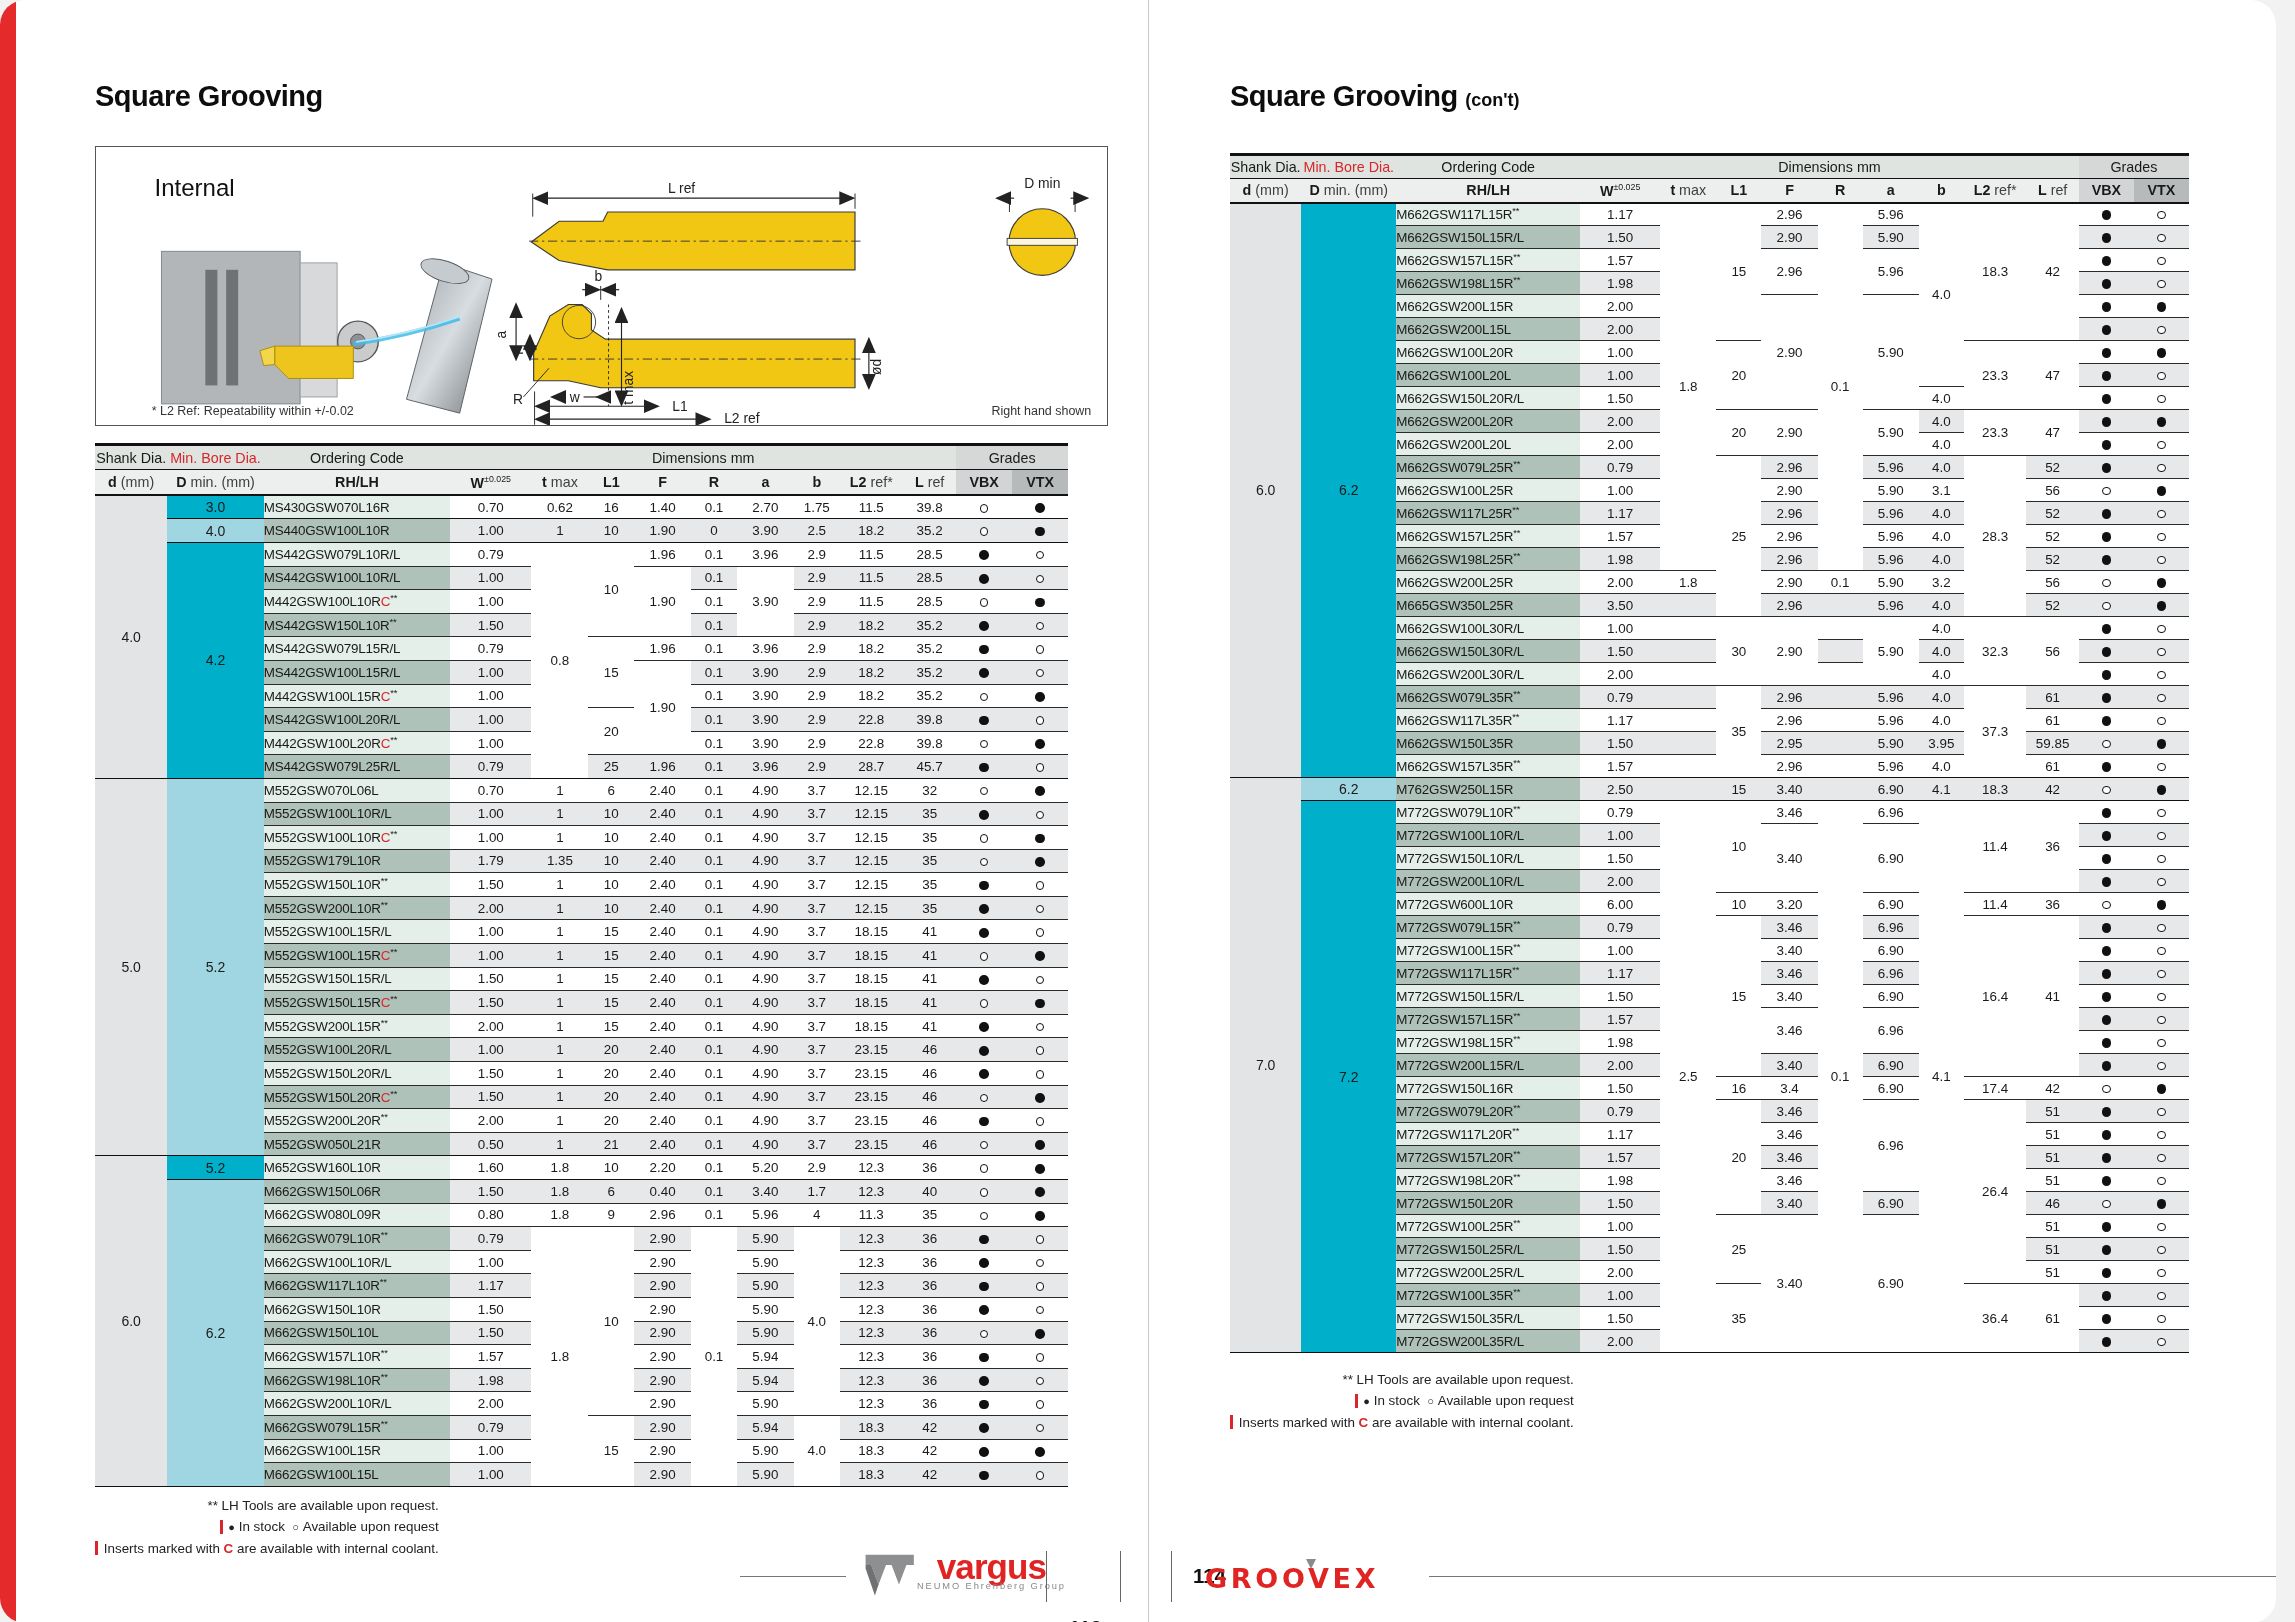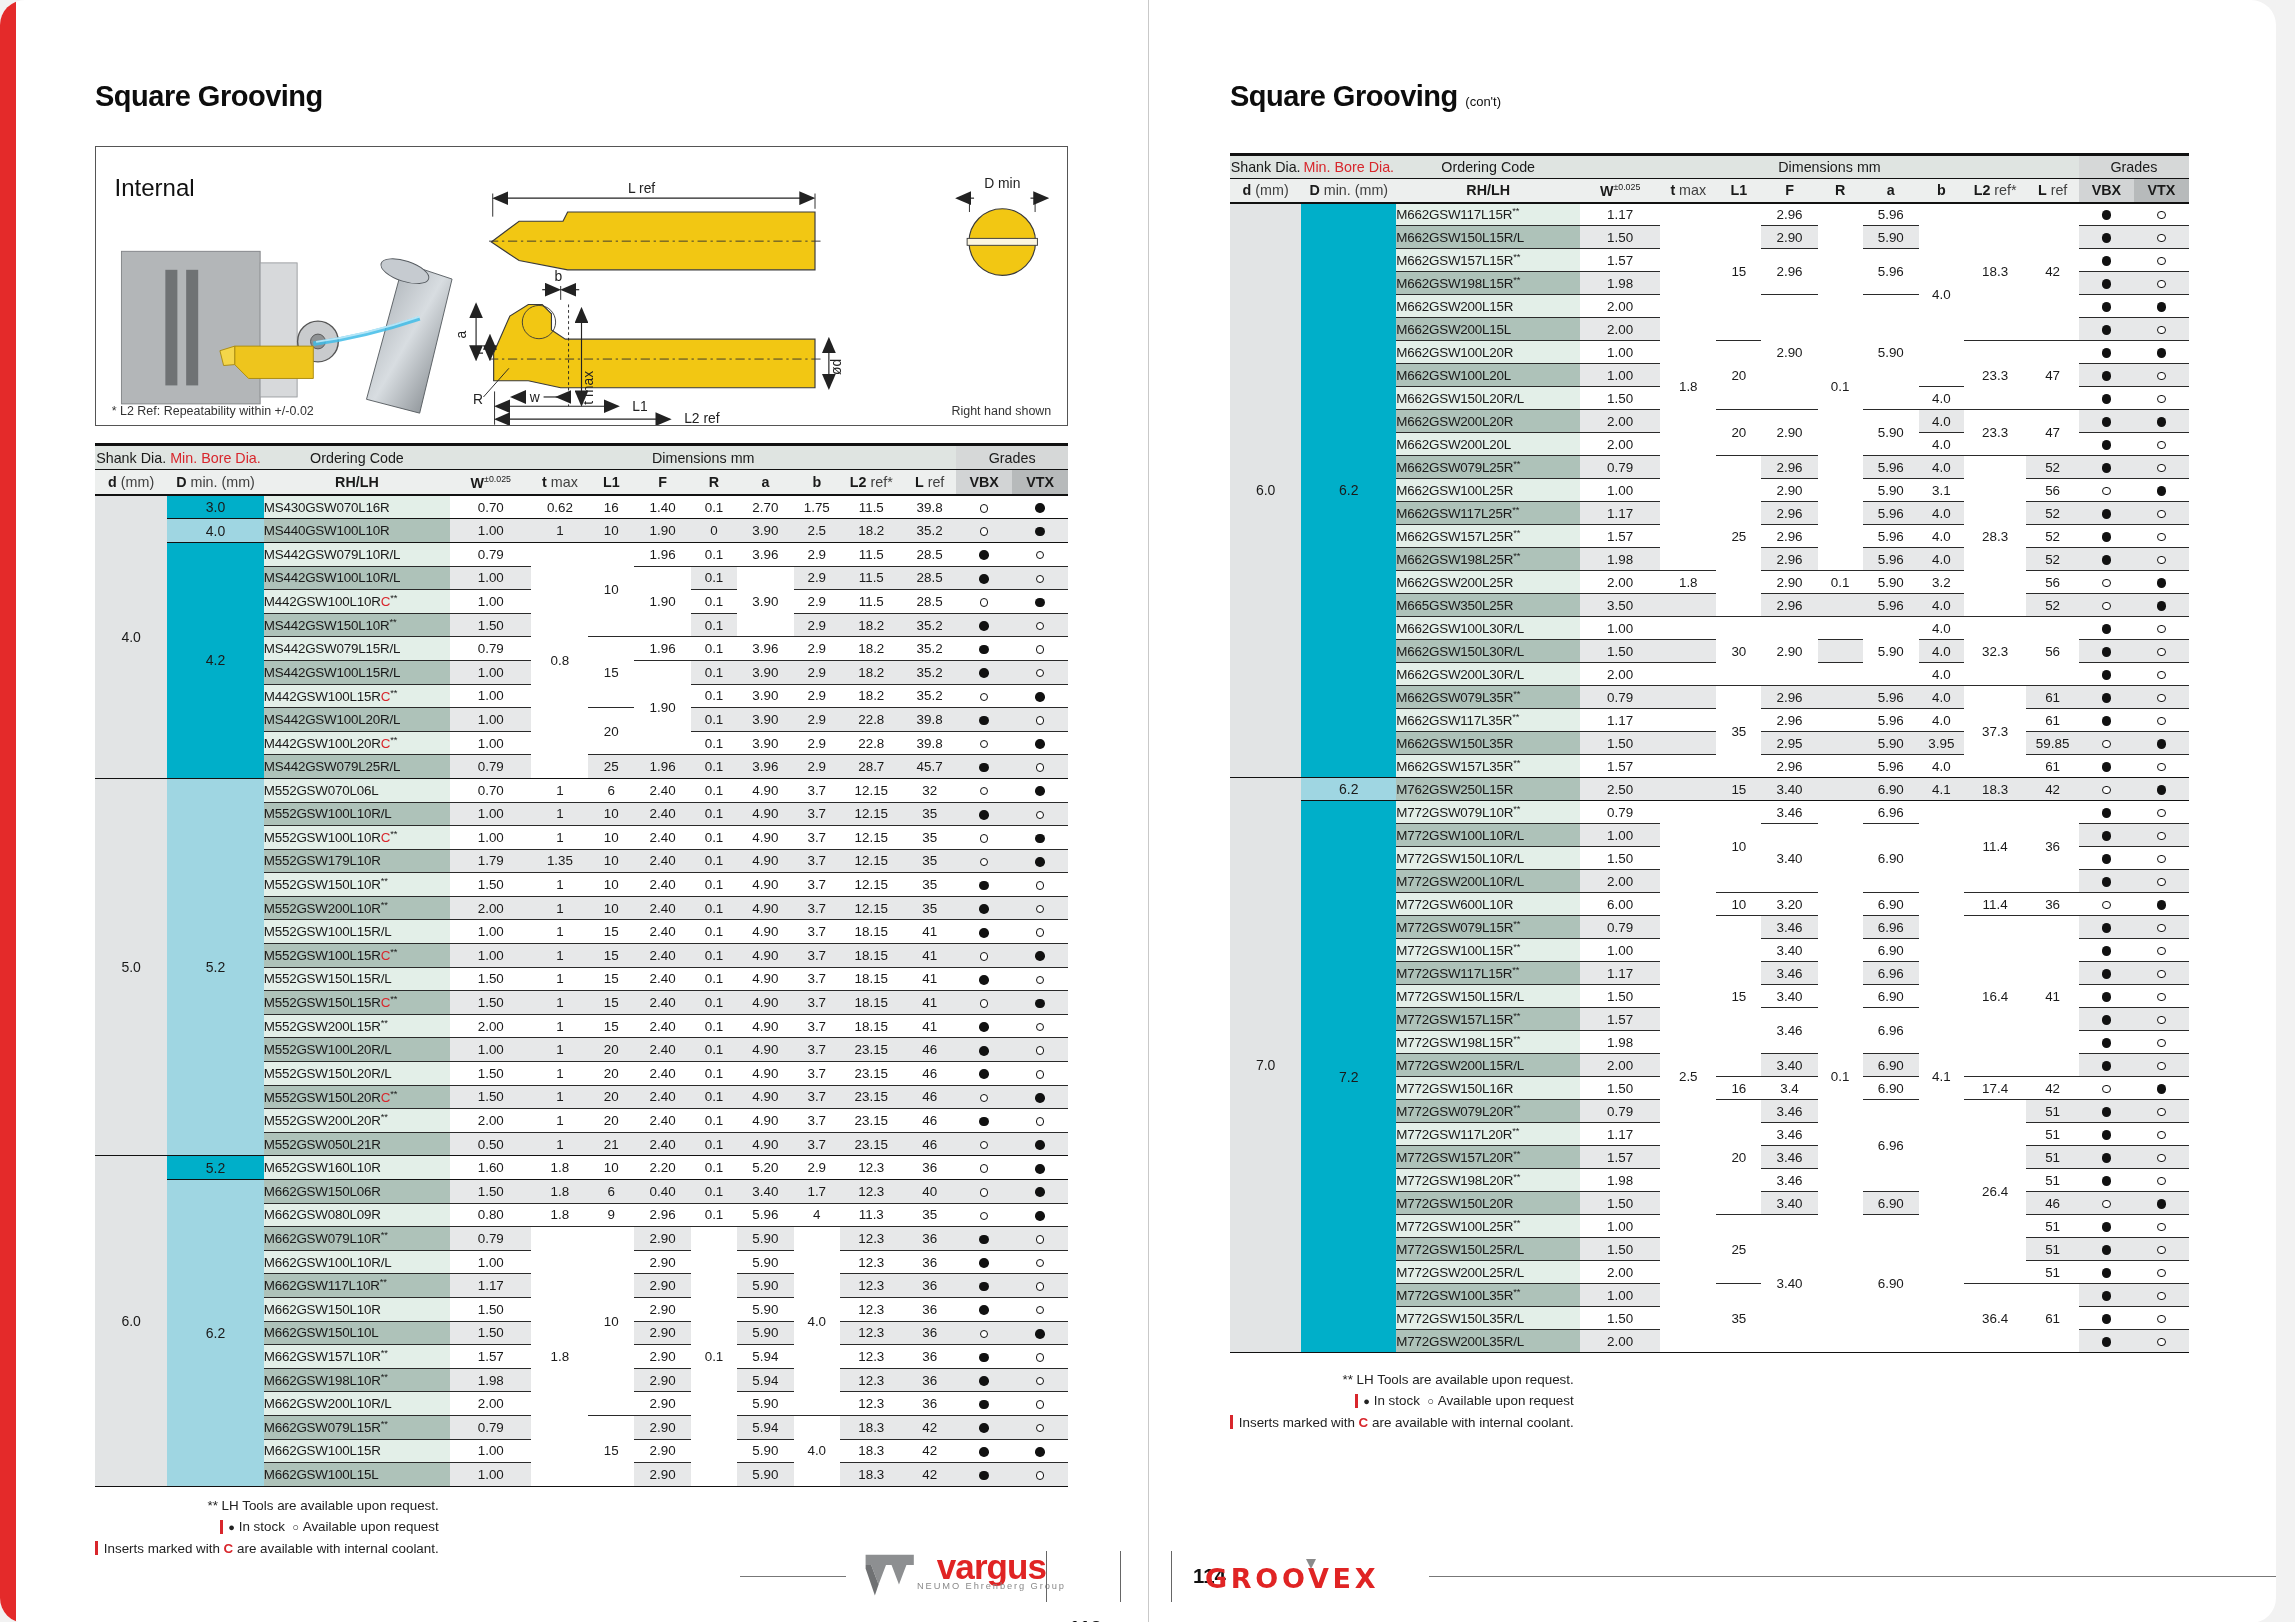--- a/index.html
+++ b/index.html
@@ -5,21 +5,21 @@
   html,body{margin:0;padding:0;background:#f2f2f2;}
   #sheet{position:relative;width:2276px;height:1623px;background:#ffffff;
          font-family:"Liberation Sans",sans-serif;color:#1a1a1a;overflow:hidden;border-radius:25px;}
   .abs{position:absolute;}
 
   
   .red-edge{left:0;top:0;width:15.7px;height:1623px;background:#e42a2a;}
   .gutter{left:1148px;top:0;width:1.4px;height:1623px;background:#c9c9c9;}
 
   .page-title{font-size:29px;font-weight:800;letter-spacing:-0.5px;color:#0d0d0d;}
-  .page-title .cont{font-size:13px;font-weight:400;letter-spacing:0;}
+  .page-title .cont{font-size:18px;font-weight:700;letter-spacing:0;}
 
   
   .diag{border:0.9px solid #555;background:#fff;}
   .diag svg{display:block;}
   .dlab{font-family:"Liberation Sans",sans-serif;font-size:30px;fill:#222;}
   .dnote{font-size:27px;fill:#333;}
   .dhead{font-size:52px;fill:#111;font-weight:500;}
 
   
   table.cat{border-collapse:collapse;table-layout:fixed;width:100%;border-bottom:1.9px solid #111;}
@@ -75,21 +75,21 @@
 
 <div id="sheet">
 
   <div class="abs red-edge"></div>
   <div class="abs gutter"></div>
 
   <div class="abs page-title" style="left:95px;top:80px;">
     <span>Square Grooving</span>
   </div>
 
-  <div class="abs diag" style="left:95px;top:146px;width:971px;height:278px;">
+  <div class="abs diag" style="left:95px;top:146px;width:971px;height:278px;padding-left:40px;">
     <svg width="971" height="278" viewBox="0 0 2100 600">
       <defs>
         <marker id="ar" markerWidth="14" markerHeight="12" refX="12" refY="6" orient="auto">
           <path d="M0,0 L14,6 L0,12 z" fill="#222"></path>
         </marker>
         <marker id="al" markerWidth="14" markerHeight="12" refX="2" refY="6" orient="auto">
           <path d="M14,0 L0,6 L14,12 z" fill="#222"></path>
         </marker>
         <linearGradient id="gm" x1="0" y1="0" x2="1" y2="1">
           <stop offset="0" stop-color="#9aa0a6"></stop>

